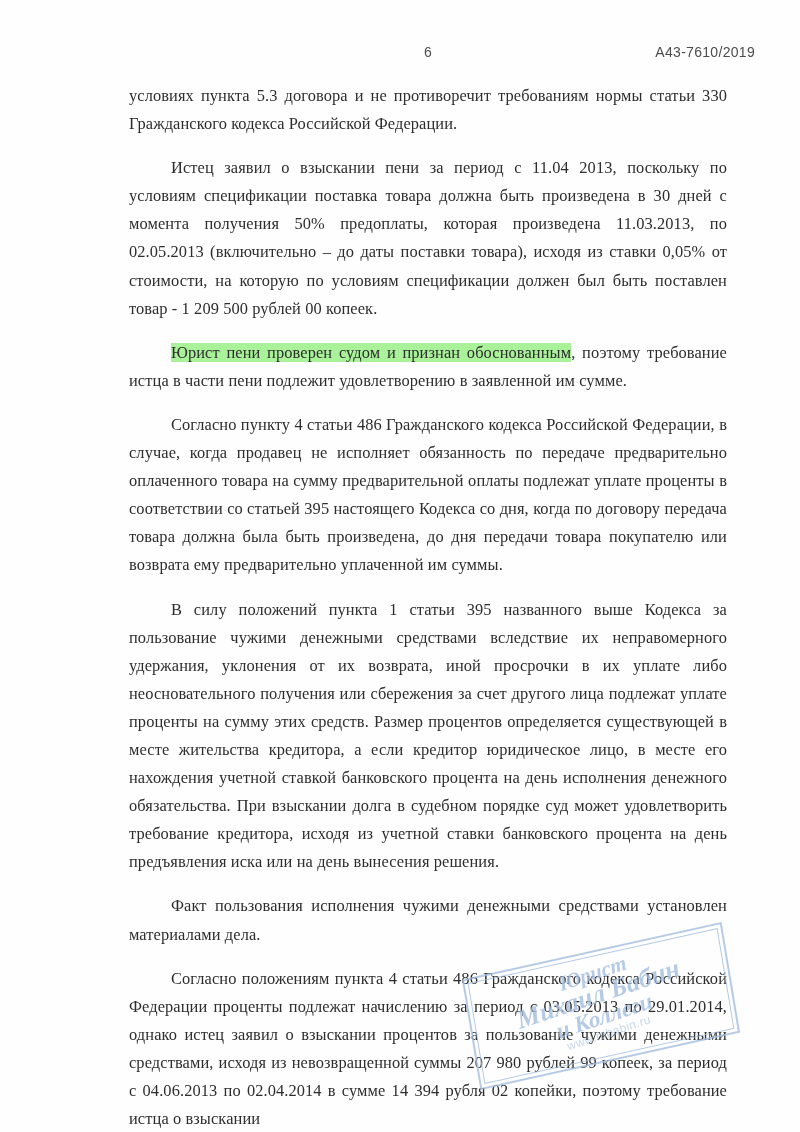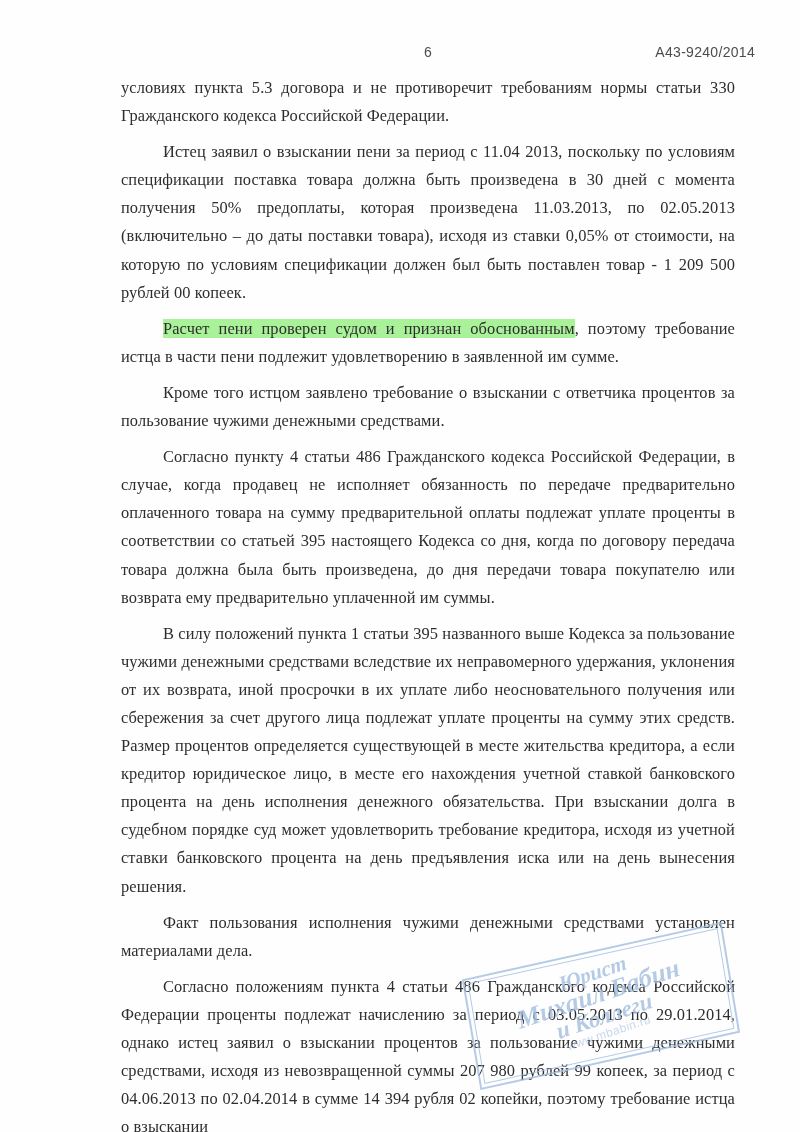--- a/index.html
+++ b/index.html
@@ -25,21 +25,21 @@
   }
   .page-number{position:absolute;left:413px;width:30px;text-align:center;top:0;}
   .case-number{position:absolute;right:45px;top:0;letter-spacing:.3px;}
   .doc-body{
     position:absolute;top:66px;left:113px;width:630px;
     font-size:16.4px;line-height:28.1px;
     color:var(--text);
     text-align:justify;
     letter-spacing:.1px;
   }
-  .para{margin:8px;text-indent:42px;}
+  .para{margin:16px;text-indent:42px;}
   .para.no-indent{text-indent:0;}
   .highlight{background:var(--highlight);}
   .stamp{
     position:absolute;left:468px;top:950px;width:266px;height:112px;
     transform:rotate(-12.5deg) skewX(-3deg);
     border:2px solid var(--stamp);
     opacity:.8;
     display:flex;align-items:center;justify-content:center;
     pointer-events:none;
   }
@@ -65,28 +65,27 @@
     opacity:.75;margin-top:2px;letter-spacing:.4px;
   }
 </style>
 </head>
 <body>
 
 <div class="page">
 
   <div class="doc-header">
     <span class="page-number">6</span>
-    <span class="case-number">А43-9240/2014</span>
+    <span class="case-number">А43-7610/2019</span>
   </div>
 
   <div class="doc-body">
       <p class="para no-indent"><span>условиях пункта 5.3 договора и не противоречит требованиям нормы статьи 330 Гражданского кодекса Российской Федерации.</span></p>
       <p class="para"><span>Истец заявил о взыскании пени за период с 11.04 2013, поскольку по условиям спецификации поставка товара должна быть произведена в 30 дней с момента получения 50% предоплаты, которая произведена 11.03.2013, по 02.05.2013 (включительно – до даты поставки товара), исходя из ставки 0,05% от стоимости, на которую по условиям спецификации должен был быть поставлен товар - 1 209 500 рублей 00 копеек.</span></p>
-      <p class="para"><span class="highlight">Расчет пени проверен судом и признан обоснованным</span><span>, поэтому требование истца в части пени подлежит удовлетворению в заявленной им сумме.</span></p>
-      <p class="para"><span>Кроме того истцом заявлено требование о взыскании с ответчика процентов за пользование чужими денежными средствами.</span></p>
+      <p class="para"><span class="highlight">Юрист пени проверен судом и признан обоснованным</span><span>, поэтому требование истца в части пени подлежит удовлетворению в заявленной им сумме.</span></p>
       <p class="para"><span>Согласно пункту 4 статьи 486 Гражданского кодекса Российской Федерации, в случае, когда продавец не исполняет обязанность по передаче предварительно оплаченного товара на сумму предварительной оплаты подлежат уплате проценты в соответствии со статьей 395 настоящего Кодекса со дня, когда по договору передача товара должна была быть произведена, до дня передачи товара покупателю или возврата ему предварительно уплаченной им суммы.</span></p>
       <p class="para"><span>В силу положений пункта 1 статьи 395 названного выше Кодекса за пользование чужими денежными средствами вследствие их неправомерного удержания, уклонения от их возврата, иной просрочки в их уплате либо неосновательного получения или сбережения за счет другого лица подлежат уплате проценты на сумму этих средств. Размер процентов определяется существующей в месте жительства кредитора, а если кредитор юридическое лицо, в месте его нахождения учетной ставкой банковского процента на день исполнения денежного обязательства. При взыскании долга в судебном порядке суд может удовлетворить требование кредитора, исходя из учетной ставки банковского процента на день предъявления иска или на день вынесения решения.</span></p>
       <p class="para"><span>Факт пользования исполнения чужими денежными средствами установлен материалами дела.</span></p>
       <p class="para"><span>Согласно положениям пункта 4 статьи 486 Гражданского кодекса Российской Федерации проценты подлежат начислению за период с 03.05.2013 по 29.01.2014, однако истец заявил о взыскании процентов за пользование чужими денежными средствами, исходя из невозвращенной суммы 207 980 рублей 99 копеек, за период с 04.06.2013 по 02.04.2014 в сумме 14 394 рубля 02 копейки, поэтому требование истца о взыскании</span></p>
     </div>
 
   <div class="stamp">
     <div class="stamp-inner">
       <div class="stamp-text">
         <div class="stamp-line1">Юрист</div>

